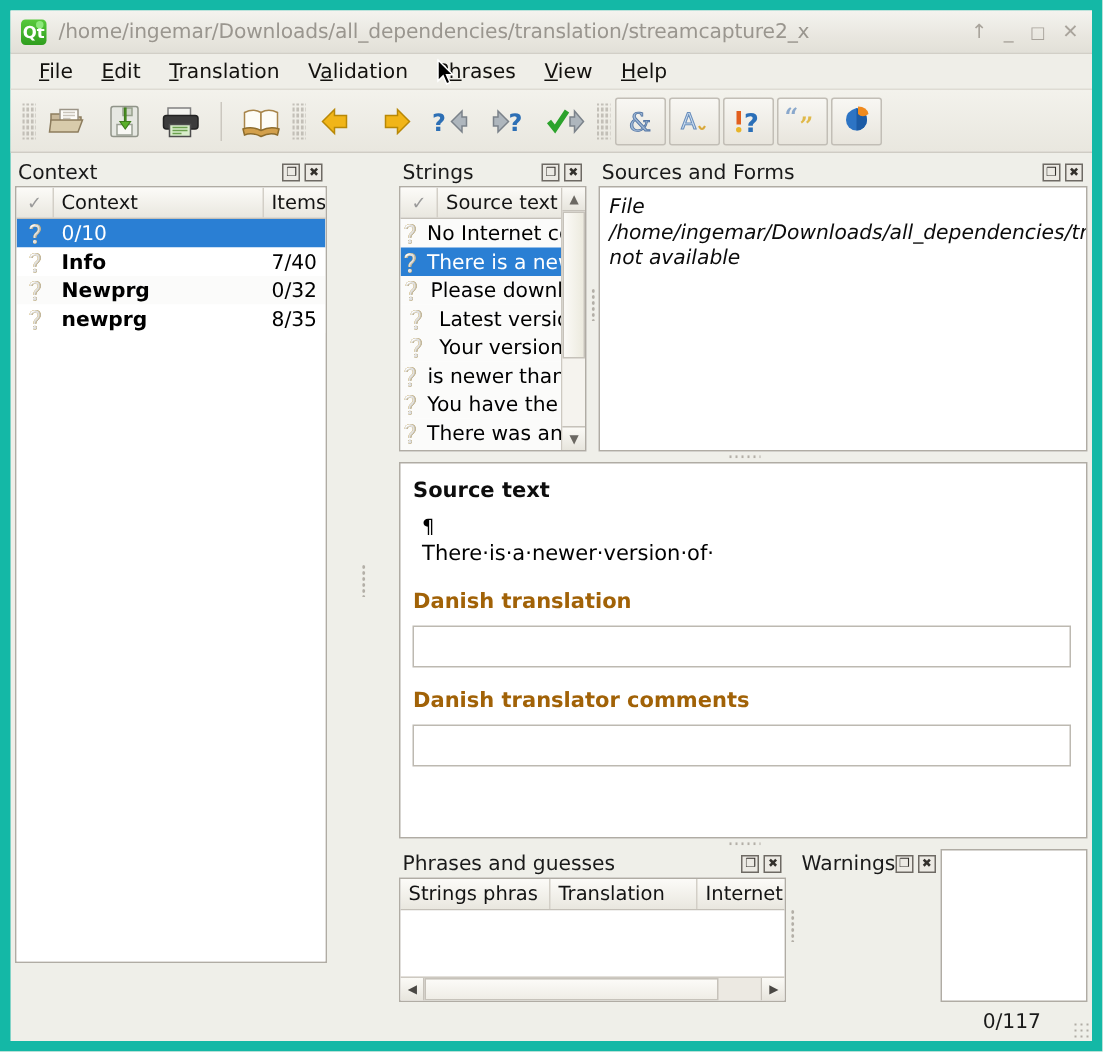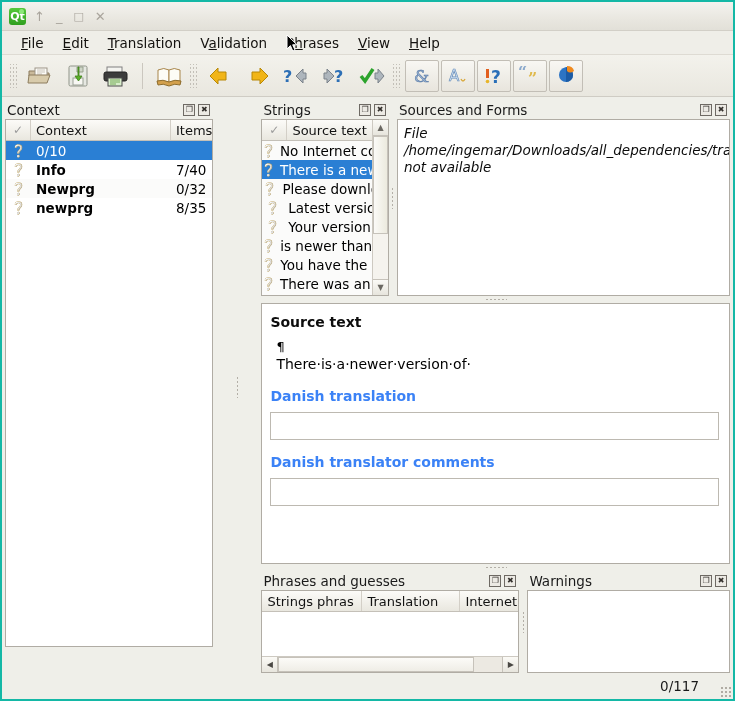--- a/index.html
+++ b/index.html
@@ -8,21 +8,21 @@
     width: 735px; height: 701px;
     overflow: hidden;
     font-family: "DejaVu Sans", "Liberation Sans", sans-serif;
     font-size: 12px;
     background: #efefe9;
   }
   #app {
     position: relative;
     width: 735px; height: 701px;
     background: #efefe9;
-    border: 2px solid #14b8a6;
+    border: 7px solid #14b8a6;
     display: flex; flex-direction: column; justify-content: space-between;
   }
 
   
   .titlebar {
     height: 29px;
     background: linear-gradient(to bottom,#f4f3ef 0%,#e9e7e0 60%,#e2e0d8 100%);
     border-bottom: 1px solid #d2cfc7;
     display: flex; align-items: center;
     padding: 0 6px 0 7px;
@@ -248,26 +248,26 @@
     font-size: 14px; color:#000; margin: 0 0 16px 6px;
     line-height: 16px;
   }
   .pilcrow { display:block; font-size:13px; margin-bottom:1px;}
   .ed-input {
     width: 100%; height: 28px;
     border: 1px solid #bdb9b1;
     background: #ffffff;
     margin-bottom: 14px;
   }
-  .ed-label2 { font-size:14px; font-weight:bold; color:#3b82f6; margin-bottom:8px;}
+  .ed-label2 { font-size:14px; font-weight:bold; color:#a16207; margin-bottom:8px;}
 
   
   .bottom-row { display:flex; flex:0 0 auto; height: 102px; min-height:0;}
   .phrases { width: 258px; display:flex; flex-direction:column; min-width:0;}
-  .warnings { flex:1 1 auto; display:flex; flex-direction:column; min-width:0;}
+  .warnings { flex:1 1 auto; display:flex; flex-direction:row; min-width:0;}
 
   
   .statusbar {
     height: 26px; flex:0 0 auto;
     display:flex; align-items:center; justify-content:flex-end;
     padding-right: 8px;
     font-size: 13.5px; color:#1a1a1a;
     position:relative;
   }
   .resize-grip {
@@ -279,20 +279,21 @@
   .status-count { margin-right: 26px; }
   .cursor-arrow { position:absolute; pointer-events:none; }
 </style>
 </head>
 <body>
 
 <div id="app">
 
   <div class="titlebar">
     <div class="qt-icon">Qt</div>
+    <div class="title-text">/home/ingemar/Downloads/all_dependencies/translation/streamcapture2_x</div>
     <div class="tb-btns">
       <span class="tb-btn">↑</span>
       <span class="tb-btn">_</span>
       <span class="tb-btn sq">□</span>
       <span class="tb-btn">✕</span>
     </div>
   </div>
 
   <div class="menubar">
     <div class="menu-item"><u>F</u>ile</div>

